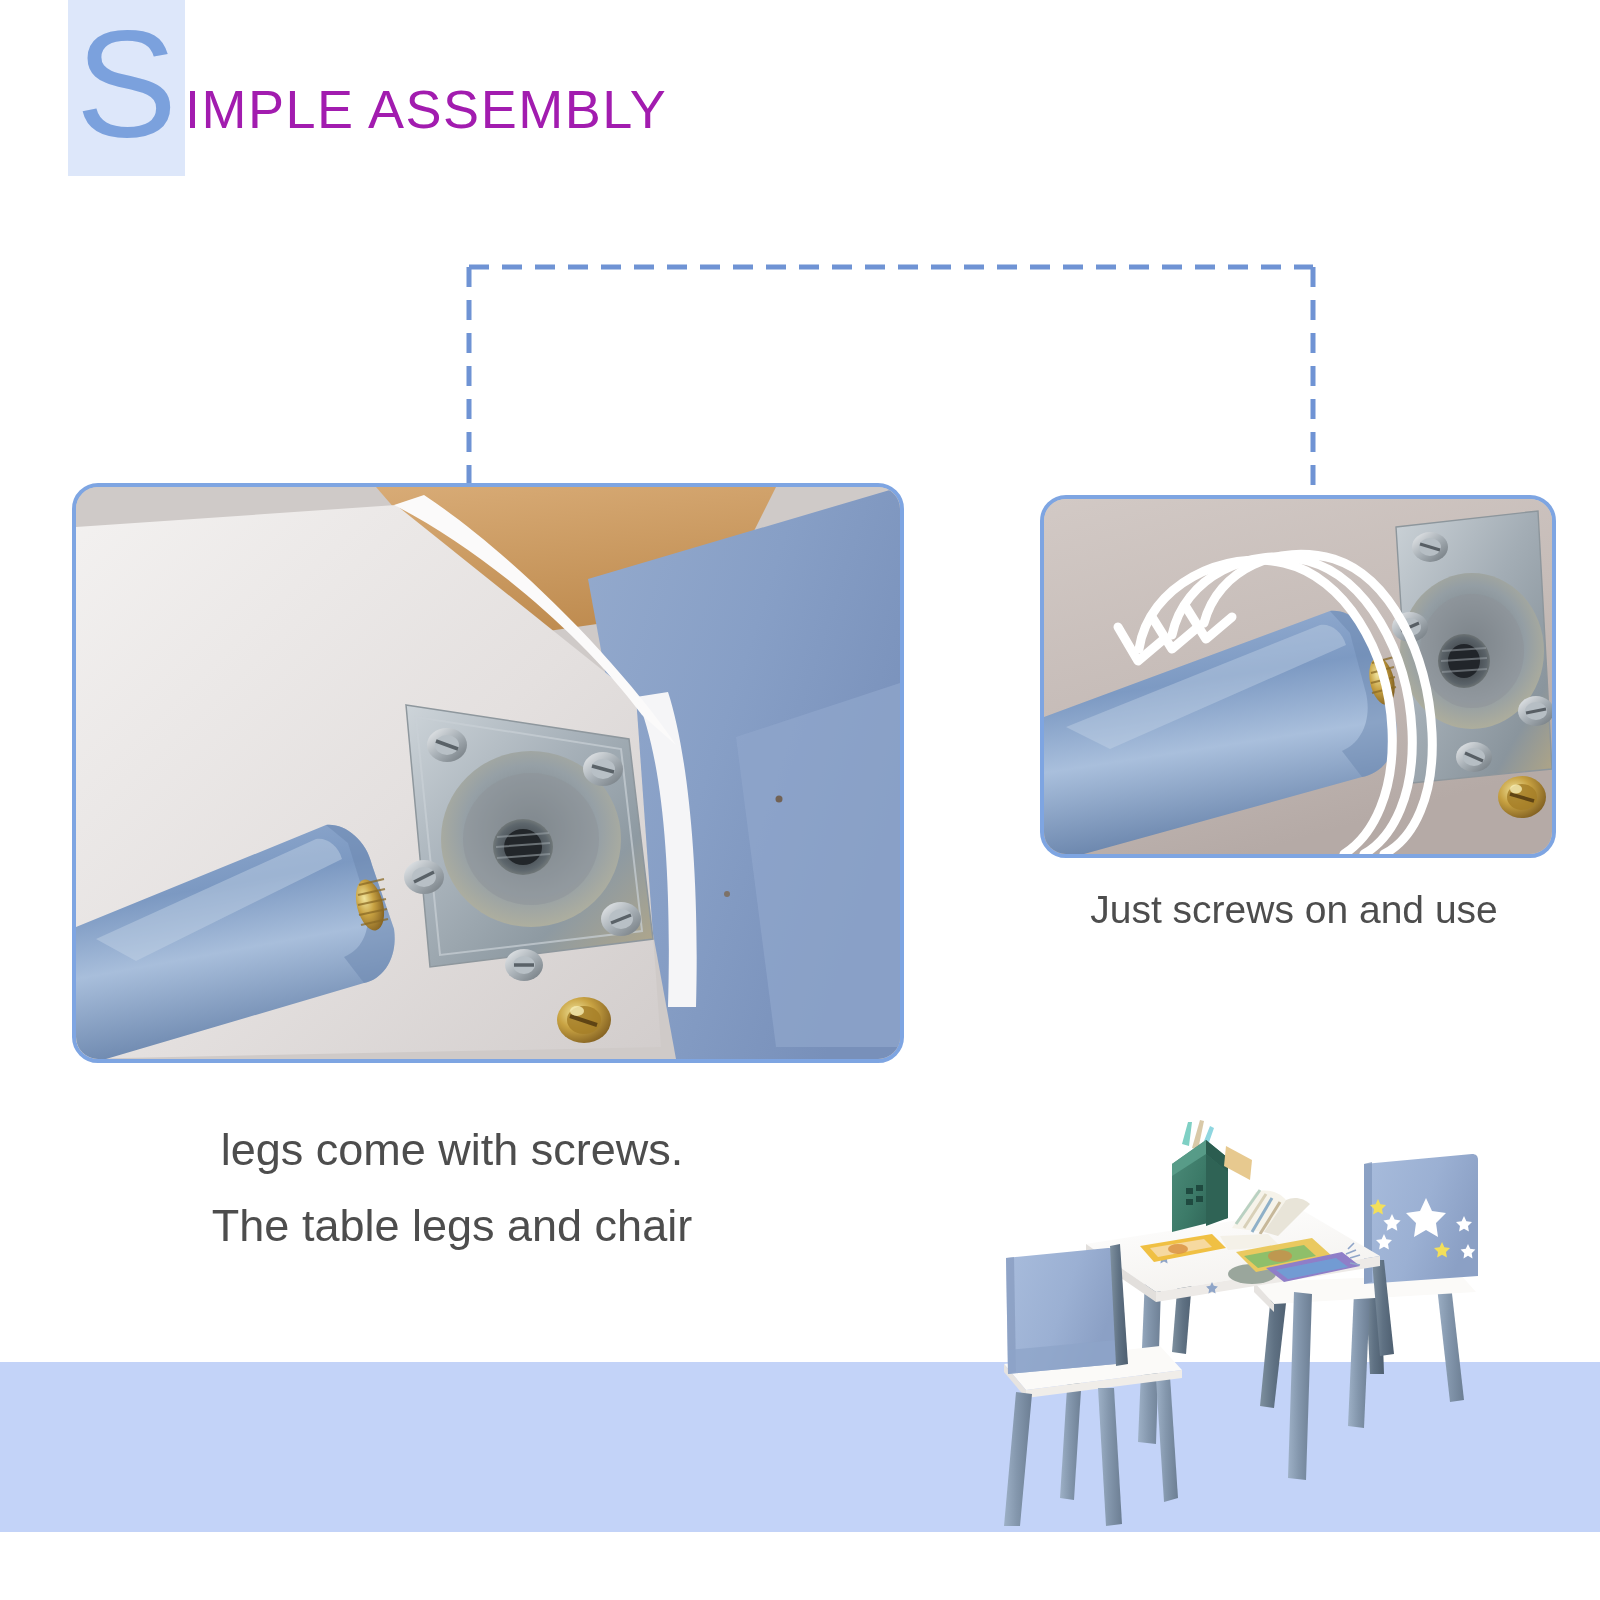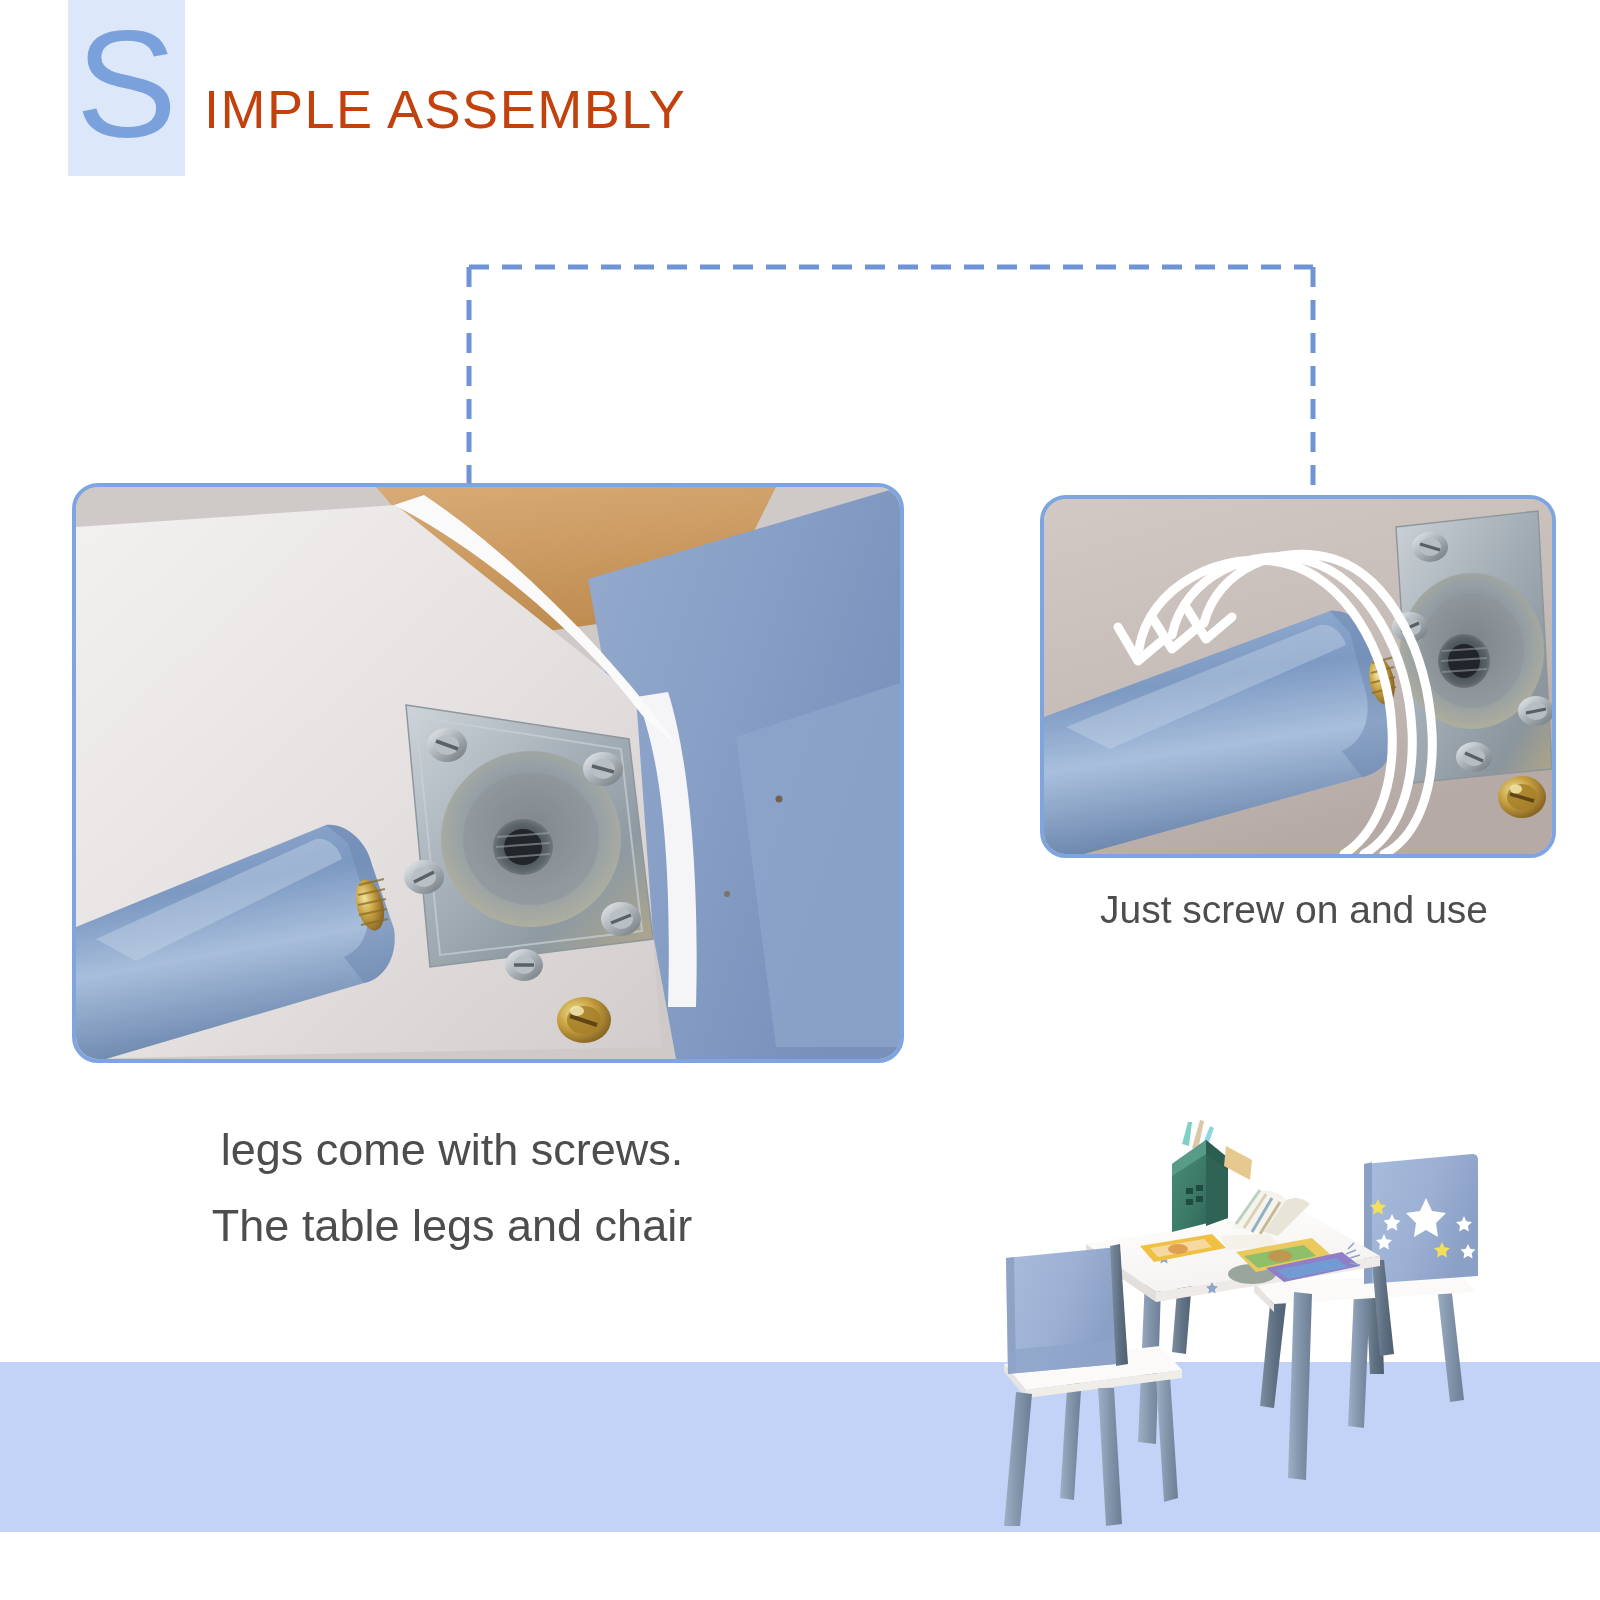--- a/index.html
+++ b/index.html
@@ -38,23 +38,22 @@
     font-weight: 400;
     color: #7ba1dd;
     letter-spacing: 0px;
   }
   #header-title {
     position: absolute;
     left: 185px; top: 78px;
     font-size: 54px;
     font-weight: 400;
     letter-spacing: 1.5px;
-    color: #c2410c;
+    color: #a21caf;
     white-space: nowrap;
-    margin-left: 19px;
   }
 
   
   #bracket { position: absolute; left: 0; top: 0; width: 1600px; height: 1600px; pointer-events: none; }
 
   
   .photo-panel {
     position: absolute;
     border: 4px solid #7ea5e2;
     border-radius: 26px;
@@ -342,21 +341,21 @@
       <path d="M160,124 C174,70 234,44 290,60 C346,78 384,154 388,234 C391,296 370,340 340,355"></path>
     </g>
     <g fill="none" stroke="#ffffff" stroke-width="9" stroke-linecap="round" stroke-linejoin="round">
       <path d="M74,128 L94,162 L120,140"></path>
       <path d="M108,118 L128,150 L154,128"></path>
       <path d="M142,108 L162,140 L188,118"></path>
     </g>
   </svg>
 </div>
 
-<div id="caption-right">Just screw on and use</div>
+<div id="caption-right">Just screws on and use</div>
 
 <div id="caption-main">
   <span class="ln">legs come with screws.</span>
   <span class="ln">The table legs and chair</span>
 </div>
 
 <div id="blue-band"></div>
 
 <div id="product-shot">
   <svg id="product-svg" viewBox="0 0 520 420">

